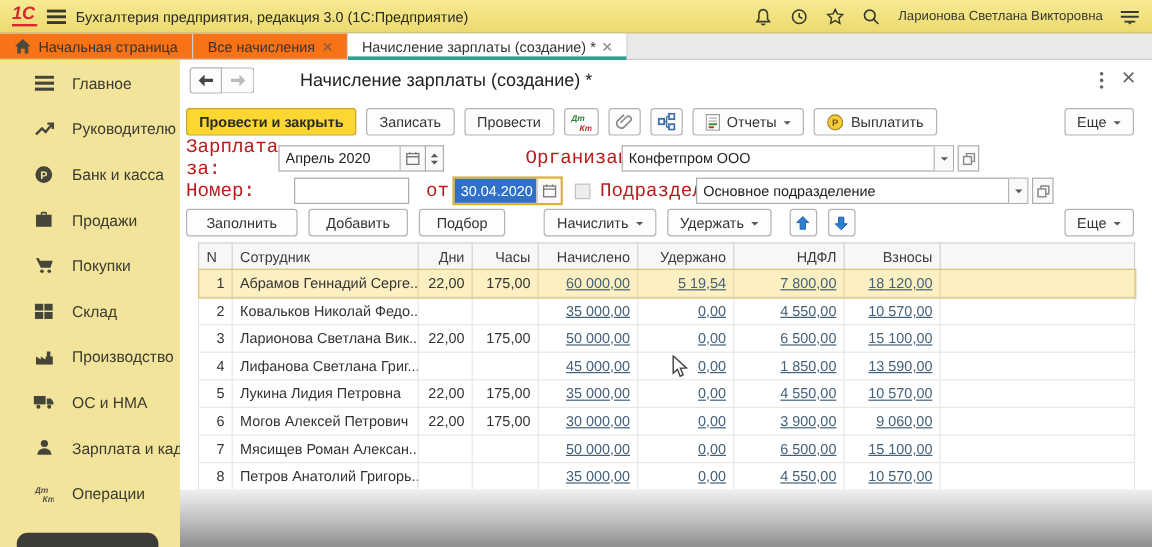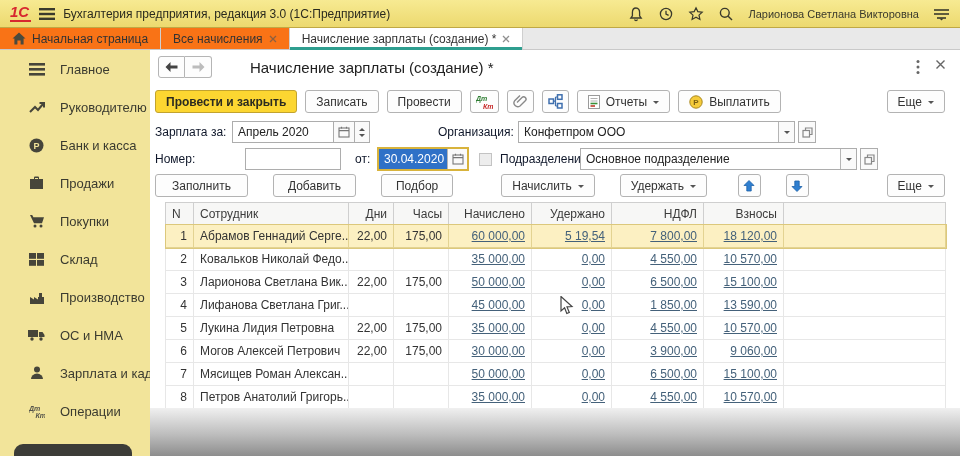--- a/index.html
+++ b/index.html
@@ -56,39 +56,39 @@
   .btn.iconbtn { padding:0 5px; }
   .caret { width:0; height:0; border:3.5px solid transparent; border-top-color:#555; margin-top:4px; }
 
   .toolbar { position:absolute; top:40px; left:5px; display:flex; gap:8px; align-items:center; }
   .more-top { position:absolute; top:40px; right:15px; }
   .more-cmd { position:absolute; top:124px; right:15px; }
 
   
   .frow { position:absolute; left:5px; width:800px; height:24px; display:flex; align-items:center; }
   .frow1 { top:70px; } .frow2 { top:97px; }
-  .flabel { font-size:12px; color:#0f172a; }
+  .flabel { font-size:16px; color:#b91c1c;font-family:Liberation Mono, monospace; }
   .fld { height:22px; border:1px solid #adadad; background:#fff; display:flex; align-items:center;
     font-size:12px; padding:0 5px; color:#222; }
   .fld .val { flex:1; white-space:nowrap; overflow:hidden; }
   .seg { height:100%; display:flex; align-items:center; justify-content:center;
     border-left:1px solid #b5b5b5; background:#fafafa; }
   .spin { width:15px; height:22px; border:1px solid #adadad; border-left:none; display:flex;
     flex-direction:column; align-items:center; justify-content:center; gap:3px; background:#fafafa; }
   .tri-up { width:0; height:0; border:3px solid transparent; border-bottom-color:#555; margin-top:-2px; }
   .tri-dn { width:0; height:0; border:3px solid transparent; border-top-color:#555; margin-bottom:-2px; }
   .focuswrap { display:flex; height:24px; border:2px solid #d8b33c; background:#fff; align-items:stretch; }
   .focuswrap .dval { background:#2f71c7; color:#fff; font-size:12px; display:flex; align-items:center;
     padding:0 5px; width:68px; }
   .openbtn { width:18px; height:22px; border:1px solid #adadad; background:#fafafa; margin-left:3px;
     display:flex; align-items:center; justify-content:center; }
   .mini-dis { width:13px; height:13px; border:1px solid #c3c3c3; background:#ededed; }
 
   
-  .cmdbar { position:absolute; top:124px; left:5px; display:flex; gap:25px; align-items:center; }
+  .cmdbar { position:absolute; top:124px; left:5px; display:flex; gap:9px; align-items:center; }
   .arrowbtn { width:23px; height:23px; border:1px solid #b3b3b3; border-radius:3px;
     background:#fdfdfd; display:flex; align-items:center; justify-content:center; }
 
   
   table.grid { position:absolute; left:15px; top:152px; width:780px; border-collapse:collapse;
     font-size:12px; table-layout:fixed; }
   .grid th { height:22px; border:1px solid #cfcfcf; background:#f7f7f6; font-weight:normal;
     color:#3c3c3c; padding:0 6px; white-space:nowrap; overflow:hidden; }
   .grid td { height:23px; border:1px solid #e7e7e7; padding:0 6px; white-space:nowrap; overflow:hidden; }
   .grid .ral { text-align:right; }

